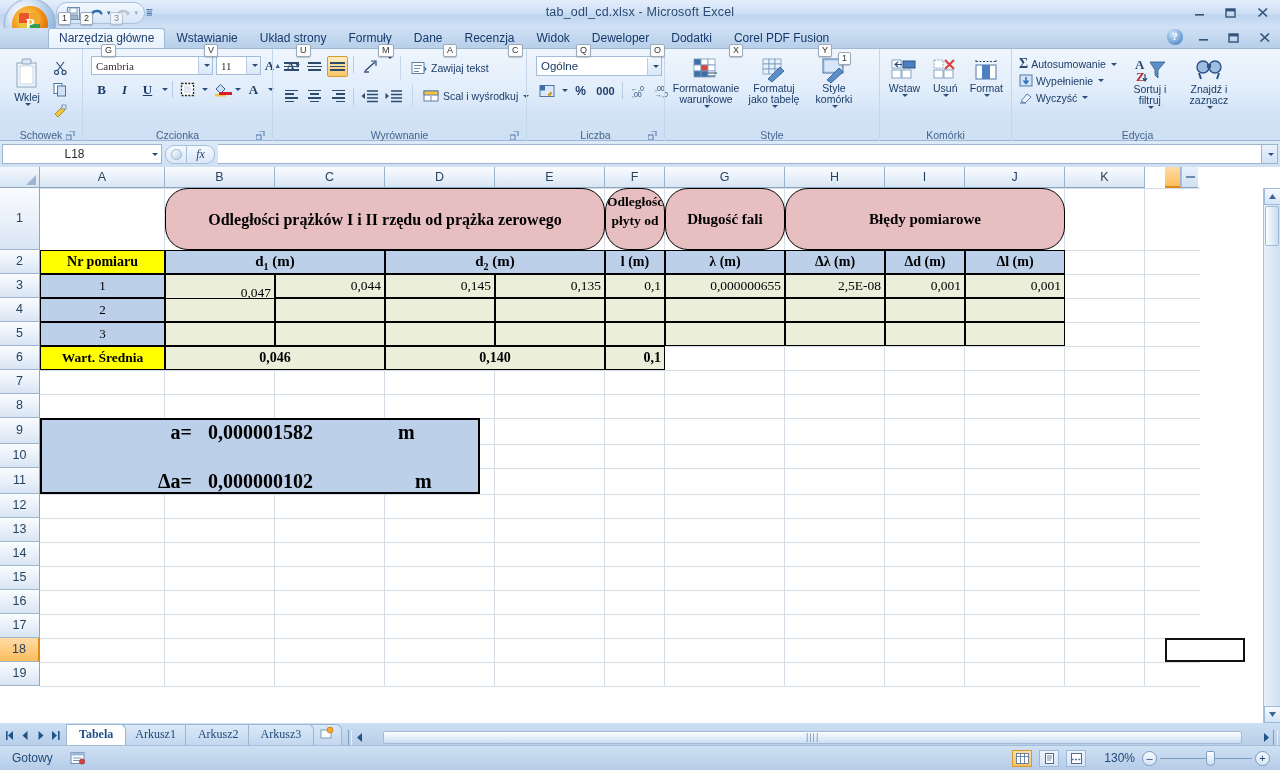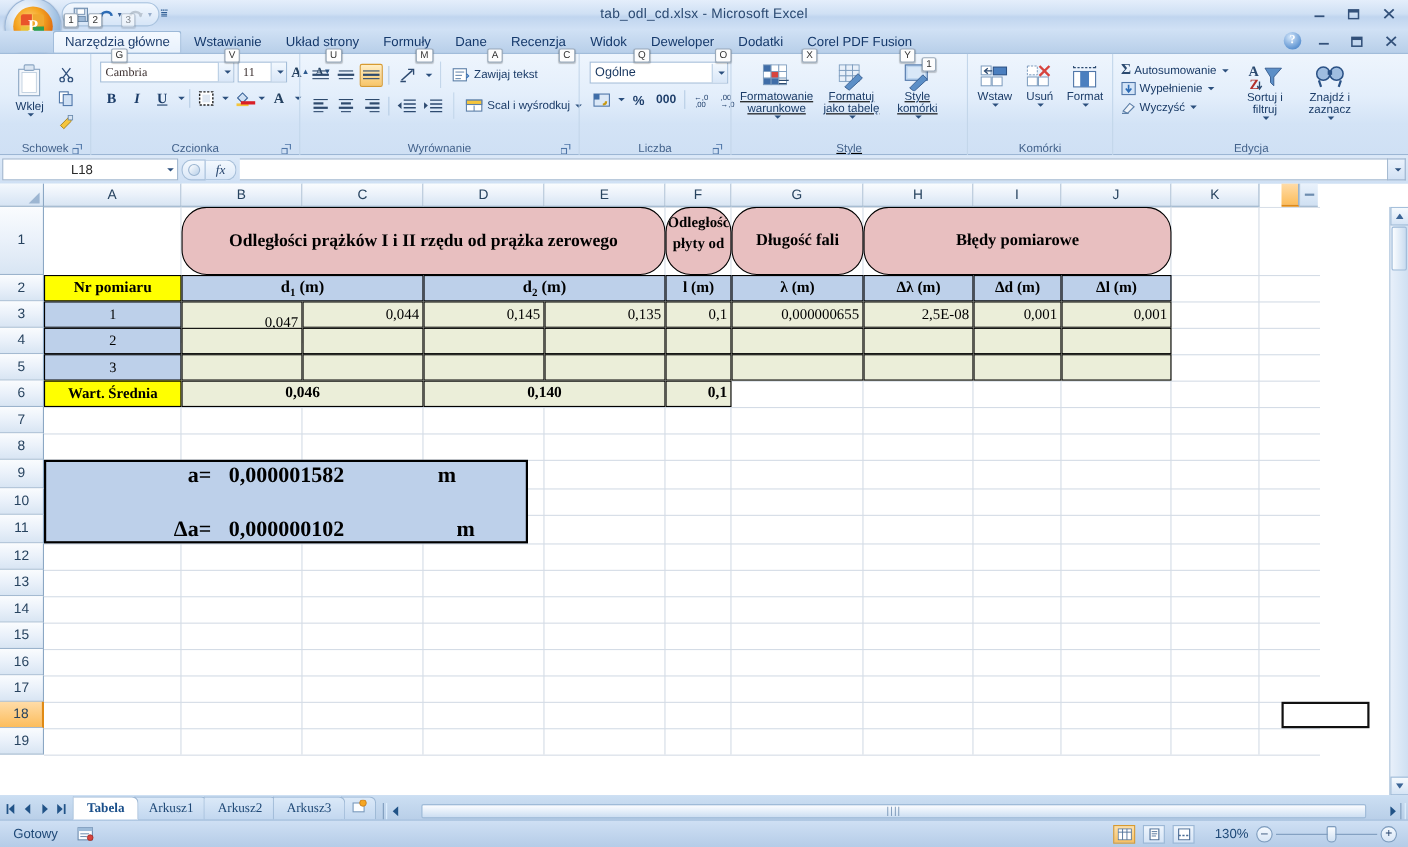--- a/index.html
+++ b/index.html
@@ -422,21 +422,21 @@
           <svg width="9" height="9">
               <rect x="0" y="4" width="5" height="5" fill="none" stroke="#4f76a8"></rect>
               <path d="M3 0 L8 0 L8 5" stroke="#4f76a8" fill="none"></path>
             </svg>
         </span>
       </div>
     </div>
 
     <div class="group" style="width:254px;">
       <div class="group-body" style="flex-direction:column;gap:4px;padding:4px 2px 0 4px;">
-        <div style="display:flex;gap:2px;align-items:center;">
+        <div style="display:flex;gap:2px;">
           <div class="sqbtn">
               <span class="alignico">
                 <i style="width:15px"></i>
                 <i style="width:15px"></i>
                 <i style="width:15px"></i>
               </span>
             </div>
           <div class="sqbtn">
               <span class="alignico">
                 <i style="width:13px"></i>
@@ -573,21 +573,21 @@
         <span>Liczba</span>
         <span class="dlg-launch">
           <svg width="9" height="9">
               <rect x="0" y="4" width="5" height="5" fill="none" stroke="#4f76a8"></rect>
               <path d="M3 0 L8 0 L8 5" stroke="#4f76a8" fill="none"></path>
             </svg>
         </span>
       </div>
     </div>
 
-    <div class="group" style="width:215px;text-decoration:underline;">
+    <div class="group" style="width:215px;">
       <div class="group-body" style="gap:0;padding-top:3px;">
         <div class="btn-lg" style="width:74px;">
           <svg width="30" height="26">
               <g stroke="#7b9bbd" stroke-width=".8">
             <rect x="3" y="2" width="7" height="6" fill="#3f6da8"></rect>
                 <rect x="10" y="2" width="7" height="6" fill="#fff"></rect>
                 <rect x="17" y="2" width="7" height="6" fill="#fff"></rect>
             <rect x="3" y="8" width="7" height="6" fill="#fff"></rect>
                 <rect x="10" y="8" width="7" height="6" fill="#d7443e"></rect>
                 <rect x="17" y="8" width="7" height="6" fill="#fff"></rect>

